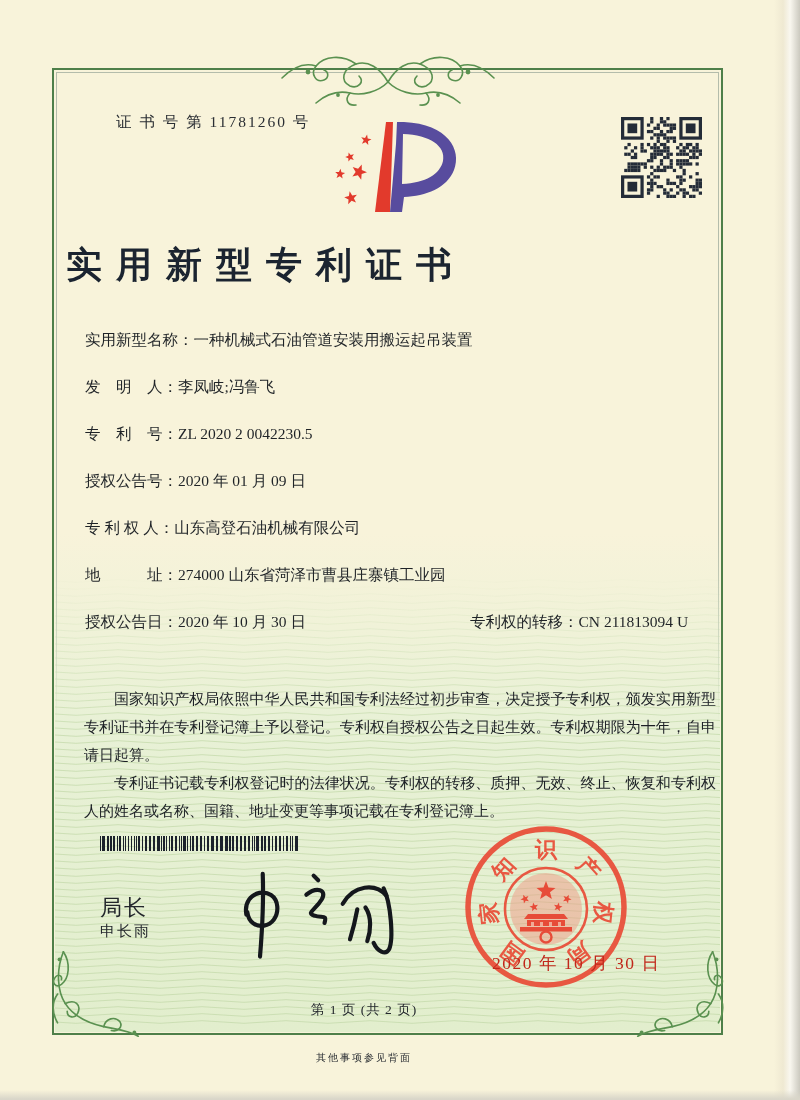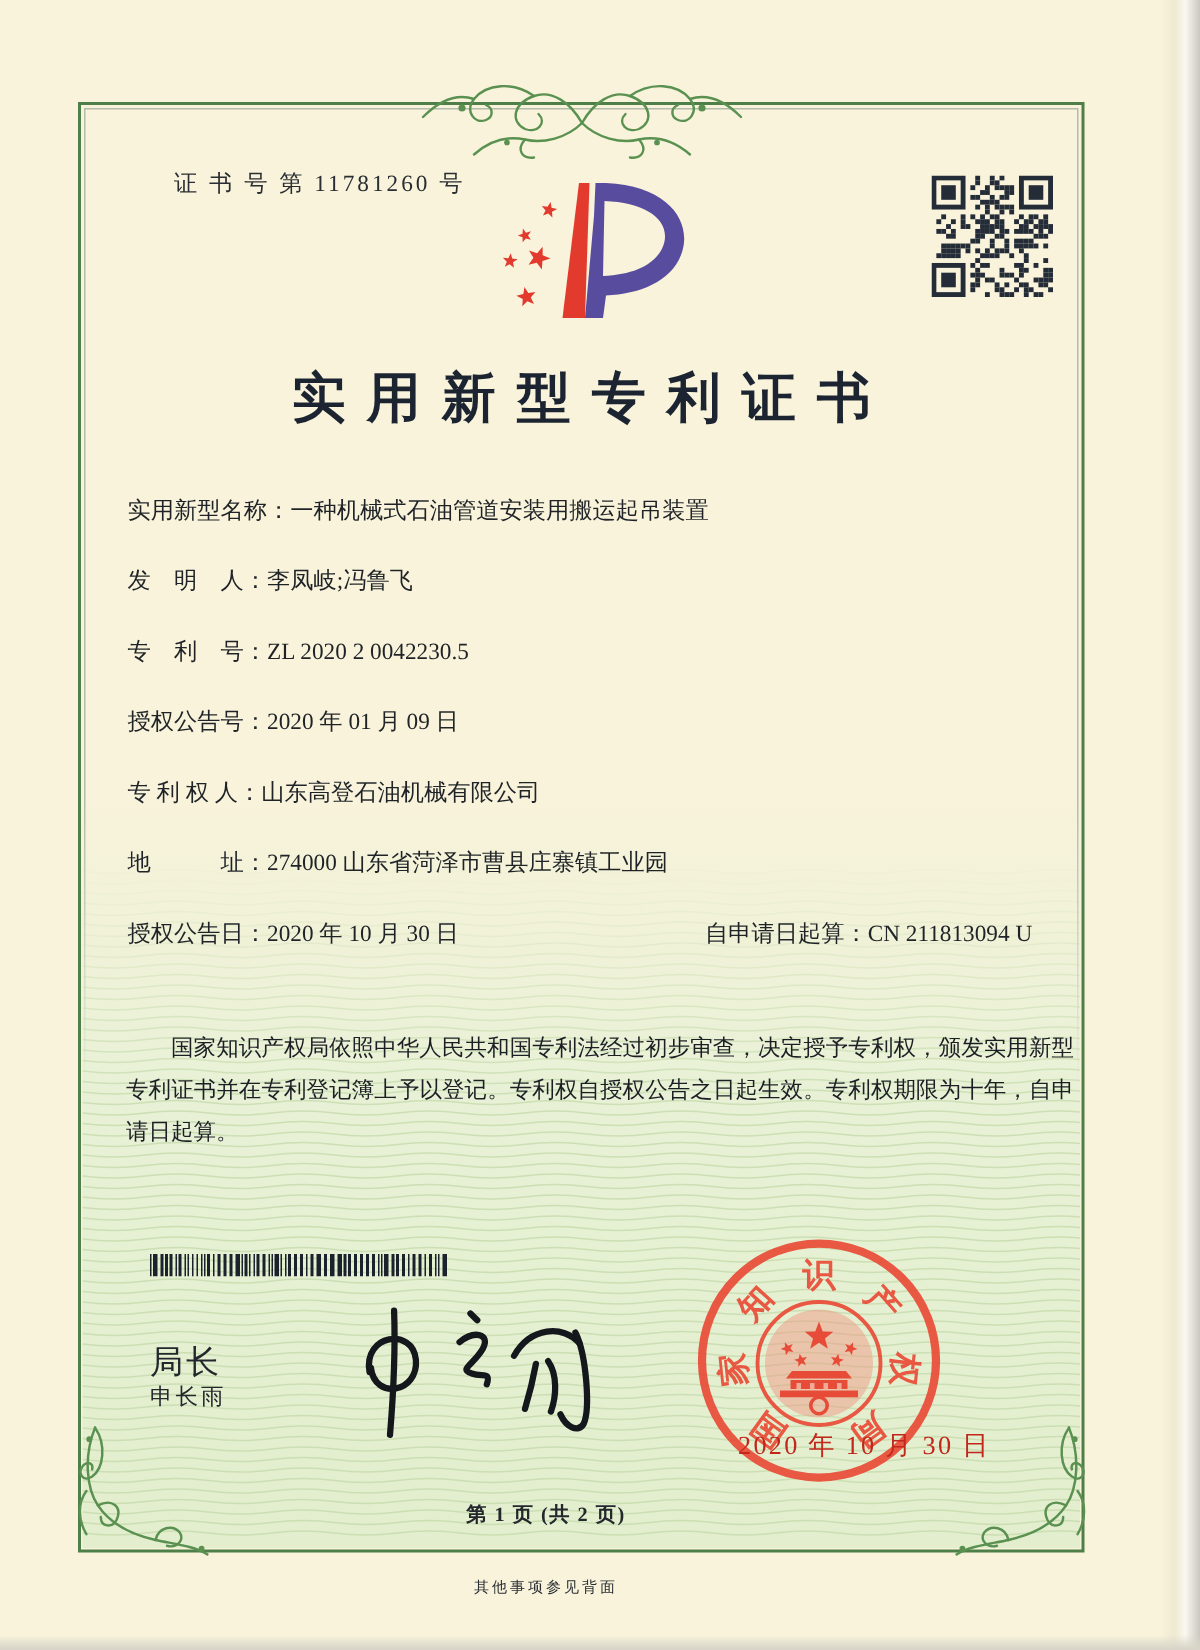--- a/index.html
+++ b/index.html
@@ -34,21 +34,21 @@
   }
   #waves{position:absolute;left:55px;top:71px;}
   .cert-no{
     position:absolute;left:84px;top:112px;
     font-size:15.5px;letter-spacing:2px;color:#2a2e33;margin-left:32px;
   }
   .logo{position:absolute;left:330px;top:114px;width:138px;height:102px;}
   .qr{position:absolute;left:621px;top:117px;width:81px;height:81px;}
   .title{
     position:absolute;left:52px;top:241px;width:671px;
-    text-align:center;font-size:36px;font-weight:700;color:#1b2430;
+    text-align:left;font-size:36px;font-weight:700;color:#1b2430;
     letter-spacing:14px;text-indent:14px;
   }
   .fields{position:absolute;left:85px;top:330px;width:620px;font-size:15.5px;}
   .field-row{position:absolute;left:0;white-space:nowrap;}
   .field-row .lab{color:#1f2327;}
   .field-row .val{color:#1f2327;}
   .grant-col2{position:absolute;left:385px;top:0;white-space:nowrap;}
   .paras{
     position:absolute;left:84px;top:645px;width:632px;
     font-size:15px;line-height:28px;color:#1b1f24;text-align:justify;margin-top:40px;
@@ -58,21 +58,21 @@
   .signer-title{position:absolute;left:100px;top:893px;font-size:22px;color:#23272c;letter-spacing:2px;}
   .signer-name{position:absolute;left:100px;top:922px;font-size:15px;color:#23272c;letter-spacing:2px;}
   .signature{position:absolute;left:215px;top:862px;width:190px;height:100px;}
   .seal{position:absolute;left:460px;top:821px;width:172px;height:172px;opacity:.93;}
   .seal-date{
     position:absolute;left:492px;top:951px;
     font-size:17.5px;color:#c1271a;letter-spacing:1.5px;white-space:nowrap;
   }
   .page-indicator{
     position:absolute;left:364px;top:1001px;transform:translateX(-50%);
-    font-size:13.5px;color:#24282d;letter-spacing:1px;white-space:nowrap;font-weight:bold;
+    font-size:13.5px;color:#24282d;letter-spacing:1px;white-space:nowrap;
   }
   .back-note{
     position:absolute;left:364px;top:1051px;transform:translateX(-50%);
     font-size:10px;color:#2a2e33;letter-spacing:2px;white-space:nowrap;
   }
   .flourish-top{position:absolute;left:268px;top:48px;width:240px;height:62px;}
   .flourish-bl{position:absolute;left:48px;top:946px;width:96px;height:96px;}
   .flourish-br{position:absolute;left:632px;top:946px;width:96px;height:96px;}
   svg{display:block;}
 </style>
@@ -416,27 +416,28 @@
   </div>
   <div class="field-row" style="top:188px">
     <span class="lab">专 利 权 人：</span><span class="val">山东高登石油机械有限公司</span>
   </div>
   <div class="field-row" style="top:235px">
     <span class="lab">地　　　址：</span><span class="val">274000  山东省菏泽市曹县庄寨镇工业园</span>
   </div>
   <div class="field-row" style="top:282px">
     <span class="lab">授权公告日：</span><span class="val">2020 年 10 月 30 日</span>
     <span class="grant-col2">
-      <span class="lab">自申请日起算：</span><span class="val">CN 211813094 U</span>
+      <span class="lab">专利权的转移：</span><span class="val">CN 211813094 U</span>
     </span>
   </div>
 </div>
 
 <div class="paras">
   <p>国家知识产权局依照中华人民共和国专利法经过初步审查，决定授予专利权，颁发实用新型专利证书并在专利登记簿上予以登记。专利权自授权公告之日起生效。专利权期限为十年，自申请日起算。</p>
+  <p>专利证书记载专利权登记时的法律状况。专利权的转移、质押、无效、终止、恢复和专利权人的姓名或名称、国籍、地址变更等事项记载在专利登记簿上。</p>
 </div>
 
 <svg class="barcode" viewBox="0 0 198 15" preserveAspectRatio="none">
   <g id="barcode-bars" fill="#1c222c">
       <rect x="0" y="0" width="1" height="15"></rect>
       <rect x="2" y="0" width="3" height="15"></rect>
       <rect x="7" y="0" width="2" height="15"></rect>
       <rect x="10" y="0" width="2" height="15"></rect>
       <rect x="13" y="0" width="2" height="15"></rect>
       <rect x="17" y="0" width="1" height="15"></rect>

